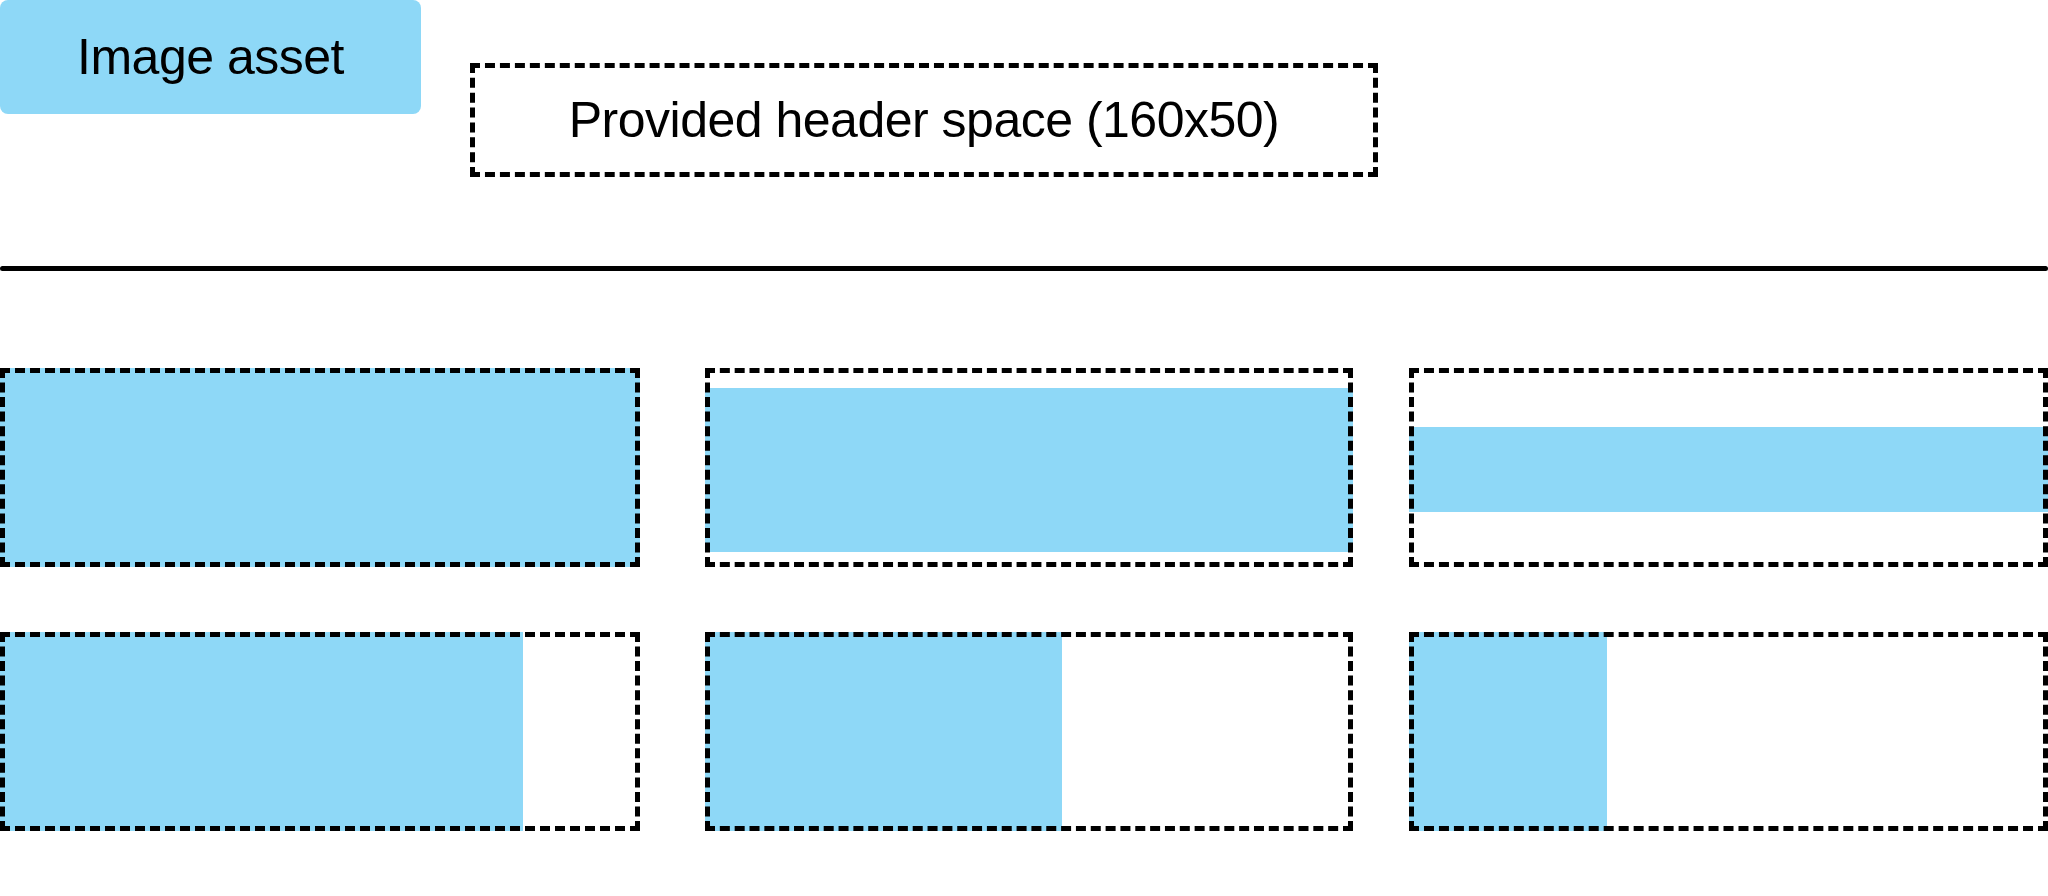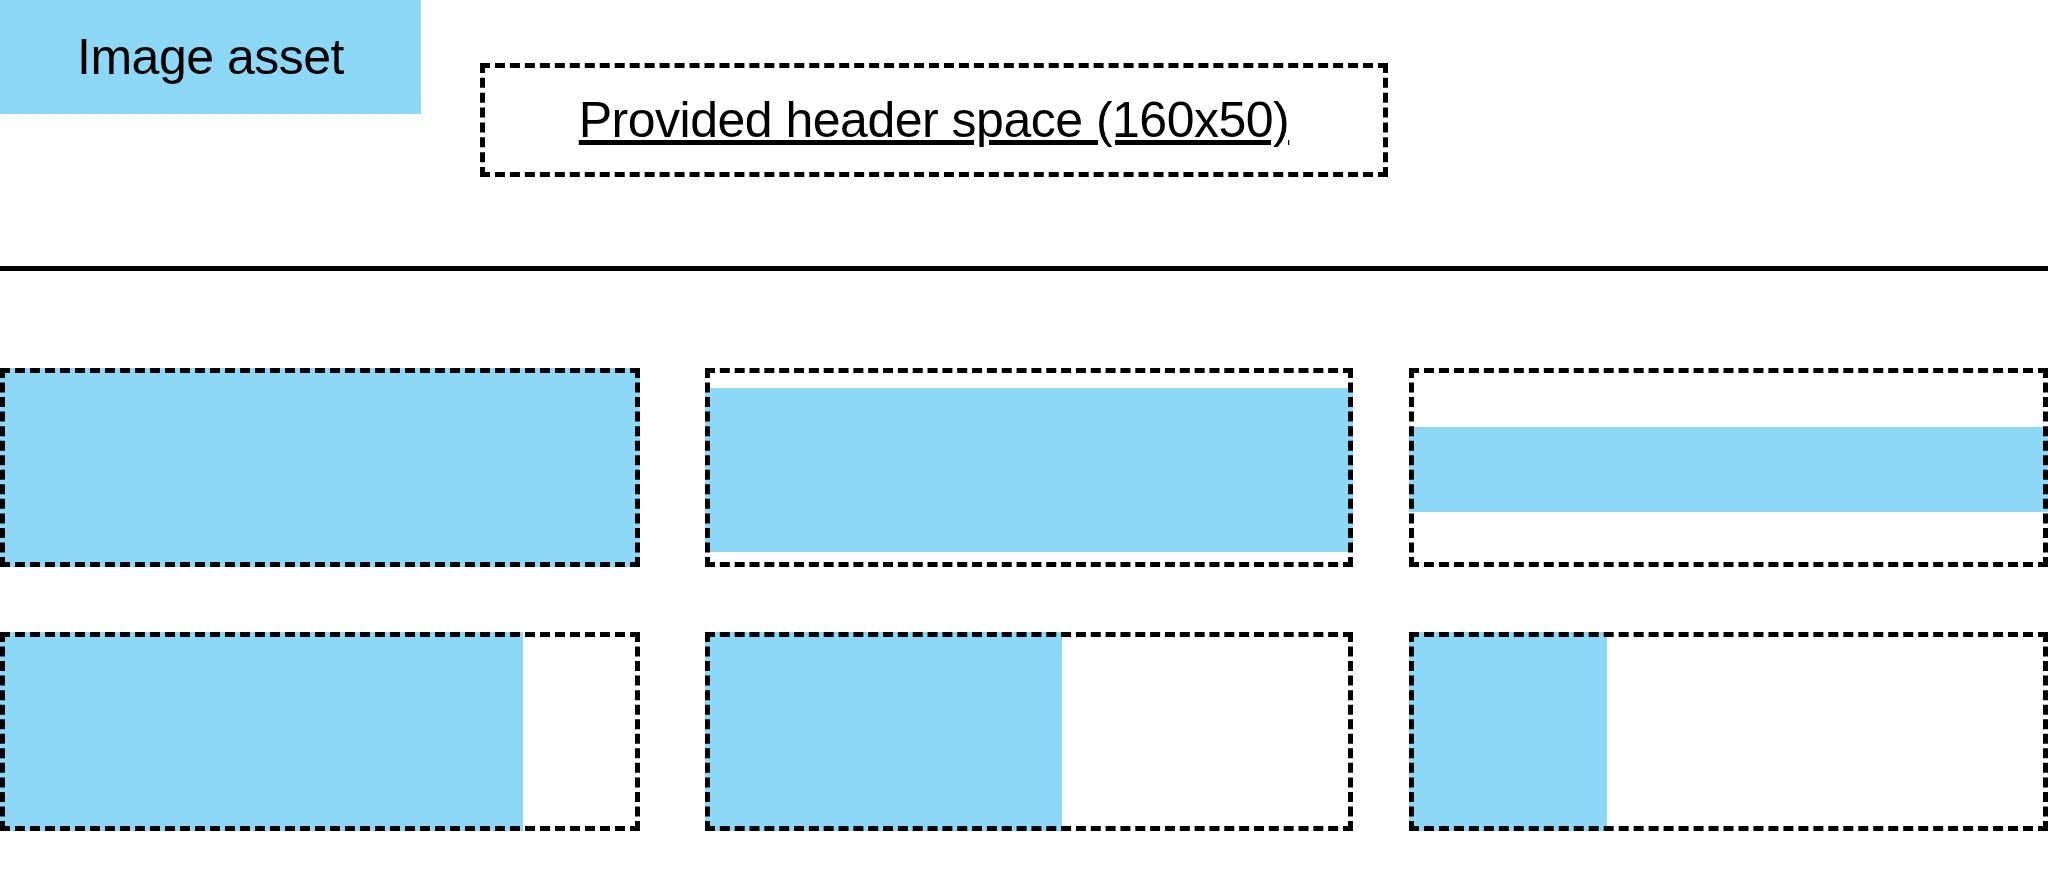--- a/index.html
+++ b/index.html
@@ -5,21 +5,21 @@
   html, body { margin: 0; padding: 0; background: #ffffff; }
   .stage {
     position: relative;
     width: 2048px;
     height: 896px;
     background: var(--bg, #ffffff);
     overflow: hidden;
     font-family: "Liberation Sans", sans-serif;
     color: var(--text, #000000);
   }
-  .abs { position: absolute; }
+  .abs { position: absolute; border-radius: 8px; }
   .label {
     display: flex;
     align-items: center;
     justify-content: center;
     width: 100%;
     height: 100%;
     font-size: 50px;
     letter-spacing: -0.5px;
     color: var(--text, #000000);
     white-space: nowrap;
@@ -30,21 +30,21 @@
     background: var(--blue, #8ED8F7);
   }
   
   .dash-overlay {
     position: absolute;
     left: 0; top: 0; right: 0; bottom: 0;
     border: 5px dashed var(--outline, #000000);
     box-sizing: border-box;
     pointer-events: none;
   }
-  .header-space { left: 480px; top: 63px; width: 908px; height: 114px; text-decoration: underline; }
+  .header-space { left: 470px; top: 63px; width: 908px; height: 114px; }
   .divider { left: 0; top: 266px; width: 2048px; height: 5px; background: var(--outline, #000000); }
   .tile { position: absolute; }
   .fill { position: absolute; background: var(--blue, #8ED8F7); }
   
   .r1 { top: 368px; height: 199px; }
   .r2 { top: 632px; height: 199px; }
   .c1 { left: 0; width: 640px; }
   .c2 { left: 705px; width: 648px; }
   .c3 { left: 1409px; width: 639px; }
   

